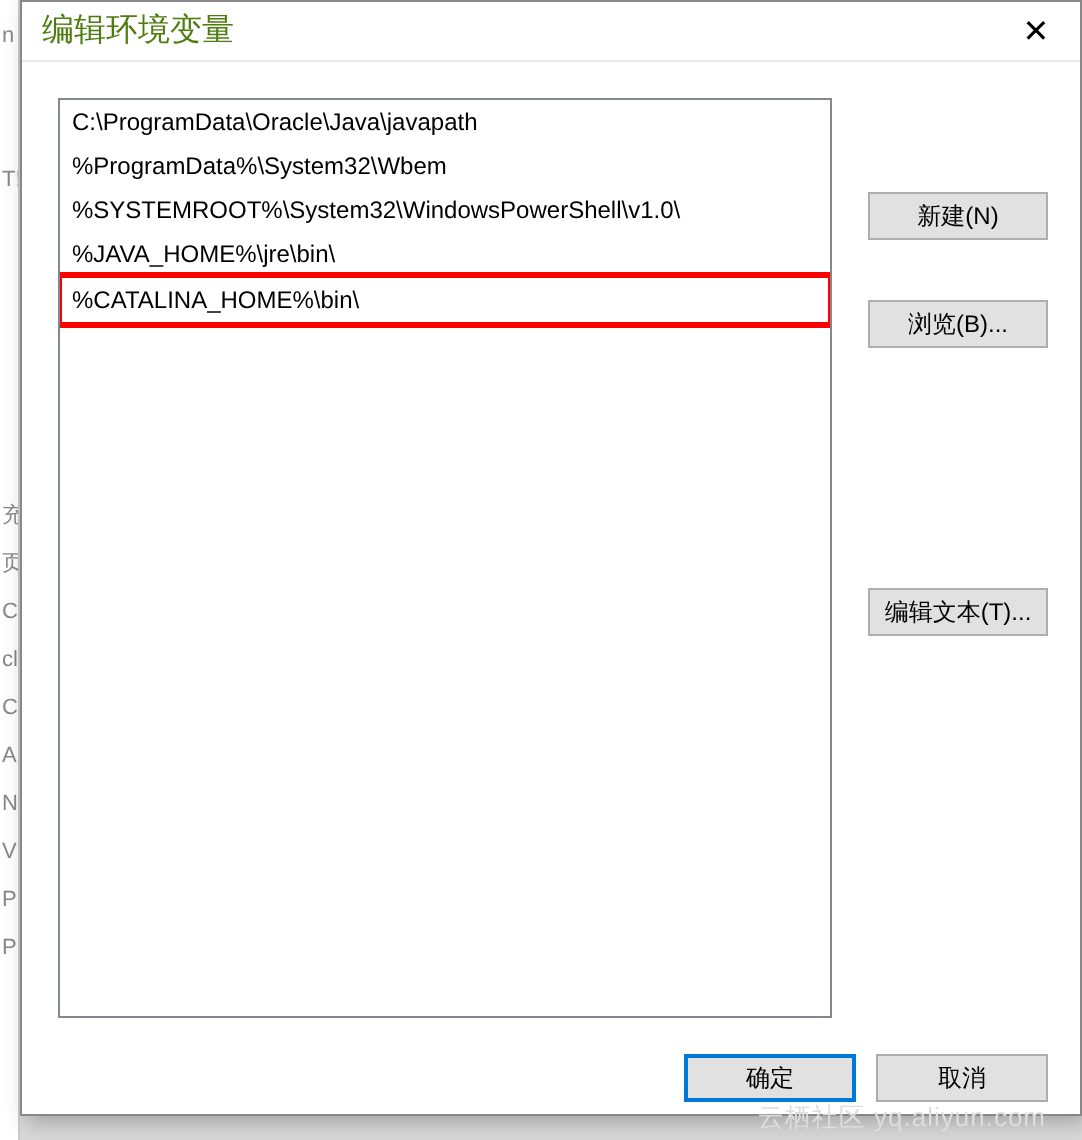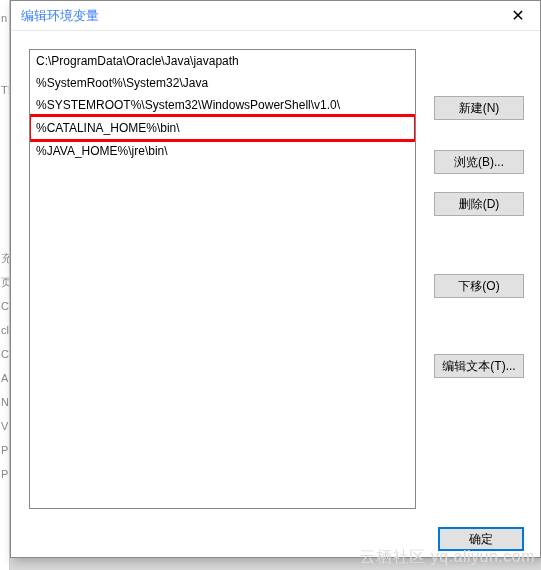--- a/index.html
+++ b/index.html
@@ -35,21 +35,21 @@
     display: flex;
     flex-direction: column;
   }
   .titlebar {
     height: 30px;
     display: flex;
     align-items: center;
     padding: 0 0 0 10px;
     border-bottom: 1px solid #e8e8e8;
   }
-  .titlebar .title { flex: 1; font-size: 13px; color: #3b82f6; }
+  .titlebar .title { flex: 1; font-size: 16px; color: #4d7c0f; }
   .titlebar .close {
     width: 44px; height: 30px;
     display: flex; align-items: center; justify-content: center;
     font-size: 16px;
     cursor: default;
   }
   .content {
     flex: 1;
     display: flex;
     padding: 18px 16px 10px 18px;
@@ -105,23 +105,23 @@
     gap: 10px;
     padding: 8px 16px 14px 0;
   }
   .footer .btn { width: 86px; }
   .footer .btn.primary {
     border: 2px solid #0078d7;
     background: #e1e1e1;
   }
   .watermark {
     position: absolute;
-    right: 6px;
+    right: 18px;
     bottom: 2px;
-    font-size: 16px;
+    font-size: 13px;
     color: #ddd;
     letter-spacing: 0.5px;
     font-family: "SimSun","Microsoft YaHei",sans-serif;
     pointer-events: none;
   }
 </style>
 </head>
 <body>
 
 <div class="bg-strip" id="bg-strip">
@@ -151,39 +151,38 @@
   <div class="titlebar">
     <span class="title">编辑环境变量</span>
     <div class="close">
       <span>✕</span>
     </div>
   </div>
 
   <div class="content">
     <div class="listbox" id="listbox">
         <div class="list-item">C:\ProgramData\Oracle\Java\javapath</div>
-        <div class="list-item">%SystemRoot%\System32\Java</div>
+        <div class="list-item">%ProgramData%\System32\Wbem</div>
         <div class="list-item">%SYSTEMROOT%\System32\WindowsPowerShell\v1.0\</div>
+        <div class="list-item">%JAVA_HOME%\jre\bin\</div>
         <div class="list-item highlight-box">%CATALINA_HOME%\bin\</div>
-        <div class="list-item">%JAVA_HOME%\jre\bin\</div>
       </div>
 
     <div class="sidebar">
       <div class="btn">新建(N)</div>
       <div class="gap-s"></div>
       <div class="gap-s"></div>
       <div class="btn">浏览(B)...</div>
       <div class="gap-s"></div>
-      <div class="btn">删除(D)</div>
       <div class="gap-m"></div>
       <div class="gap-s"></div>
-      <div class="btn">下移(O)</div>
       <div class="gap-l"></div>
       <div class="btn">编辑文本(T)...</div>
     </div>
   </div>
 
   <div class="footer">
     <div class="btn primary">确定</div>
+    <div class="btn">取消</div>
   </div>
 </div>
 
 <div class="watermark">云栖社区 yq.aliyun.com</div>
 
 </body></html>

